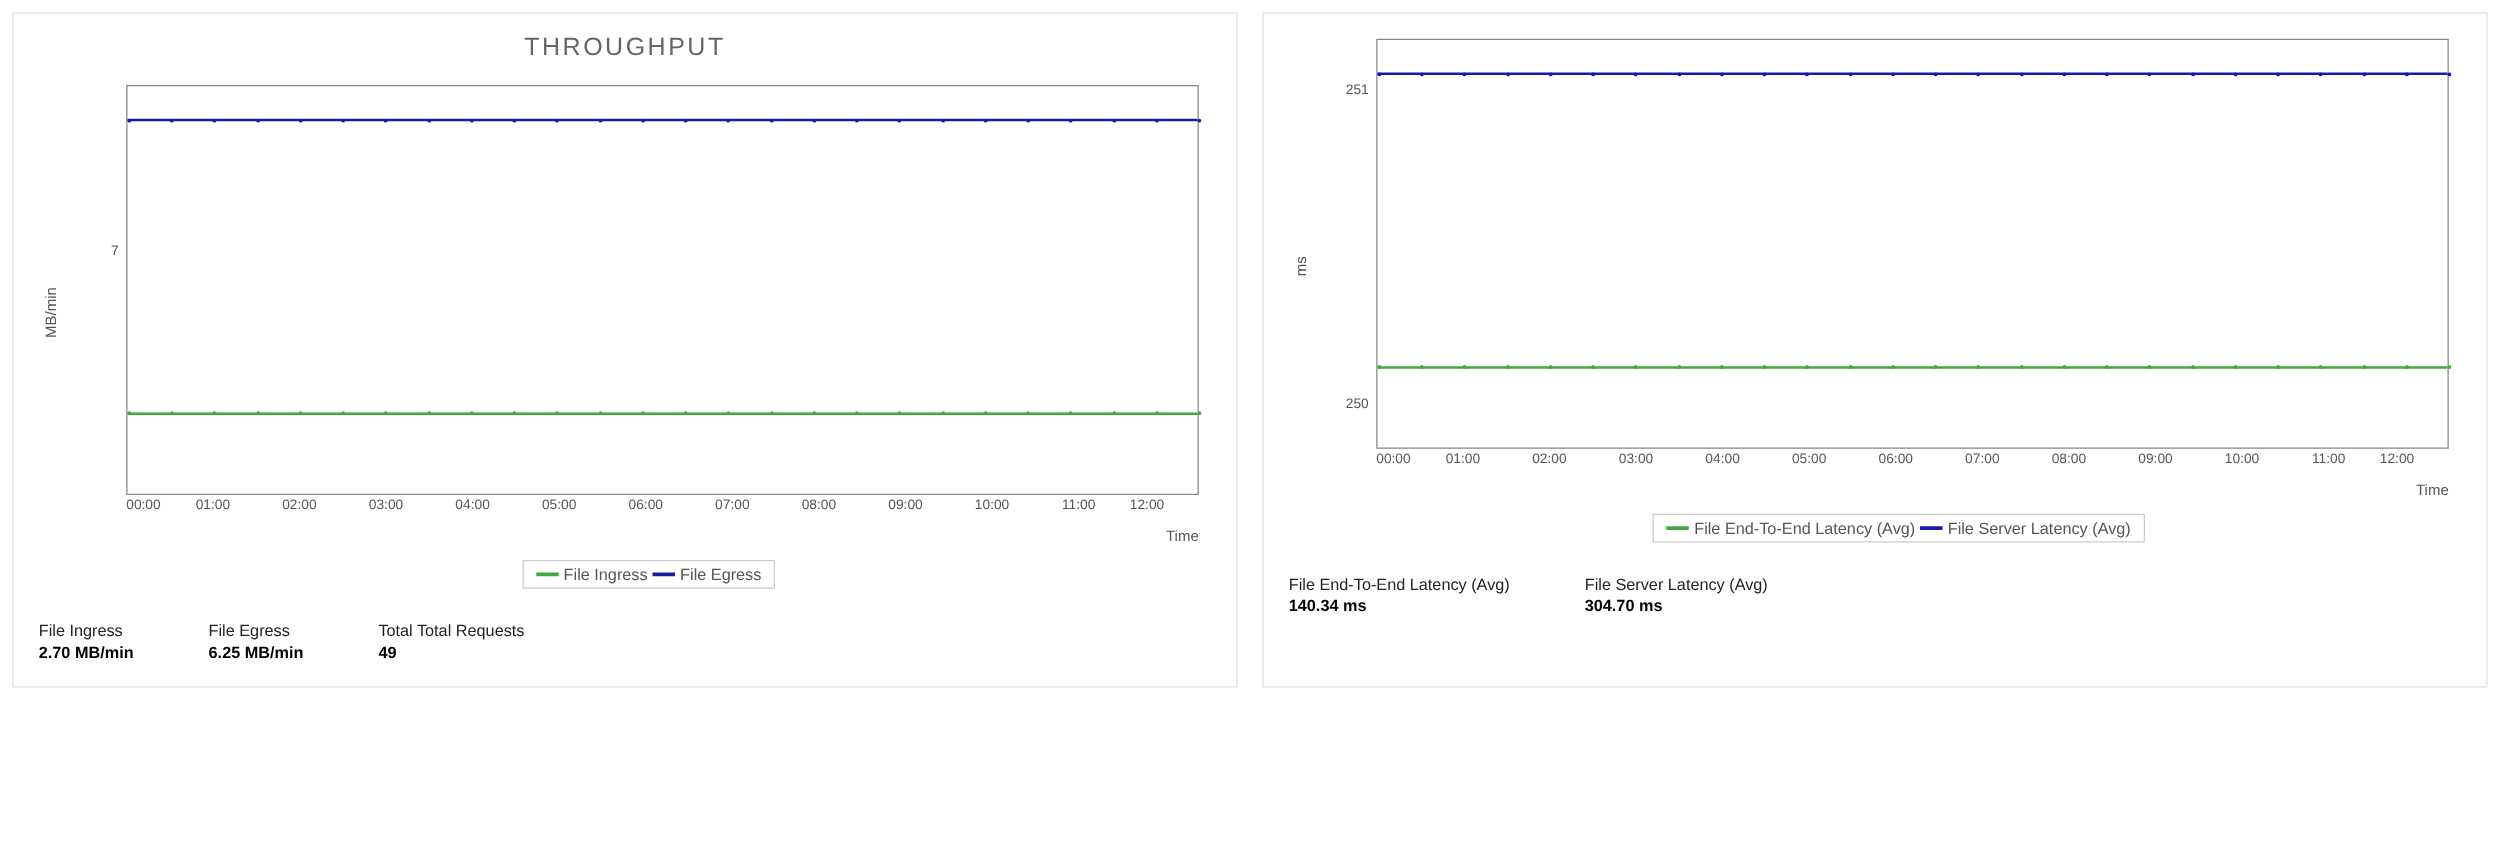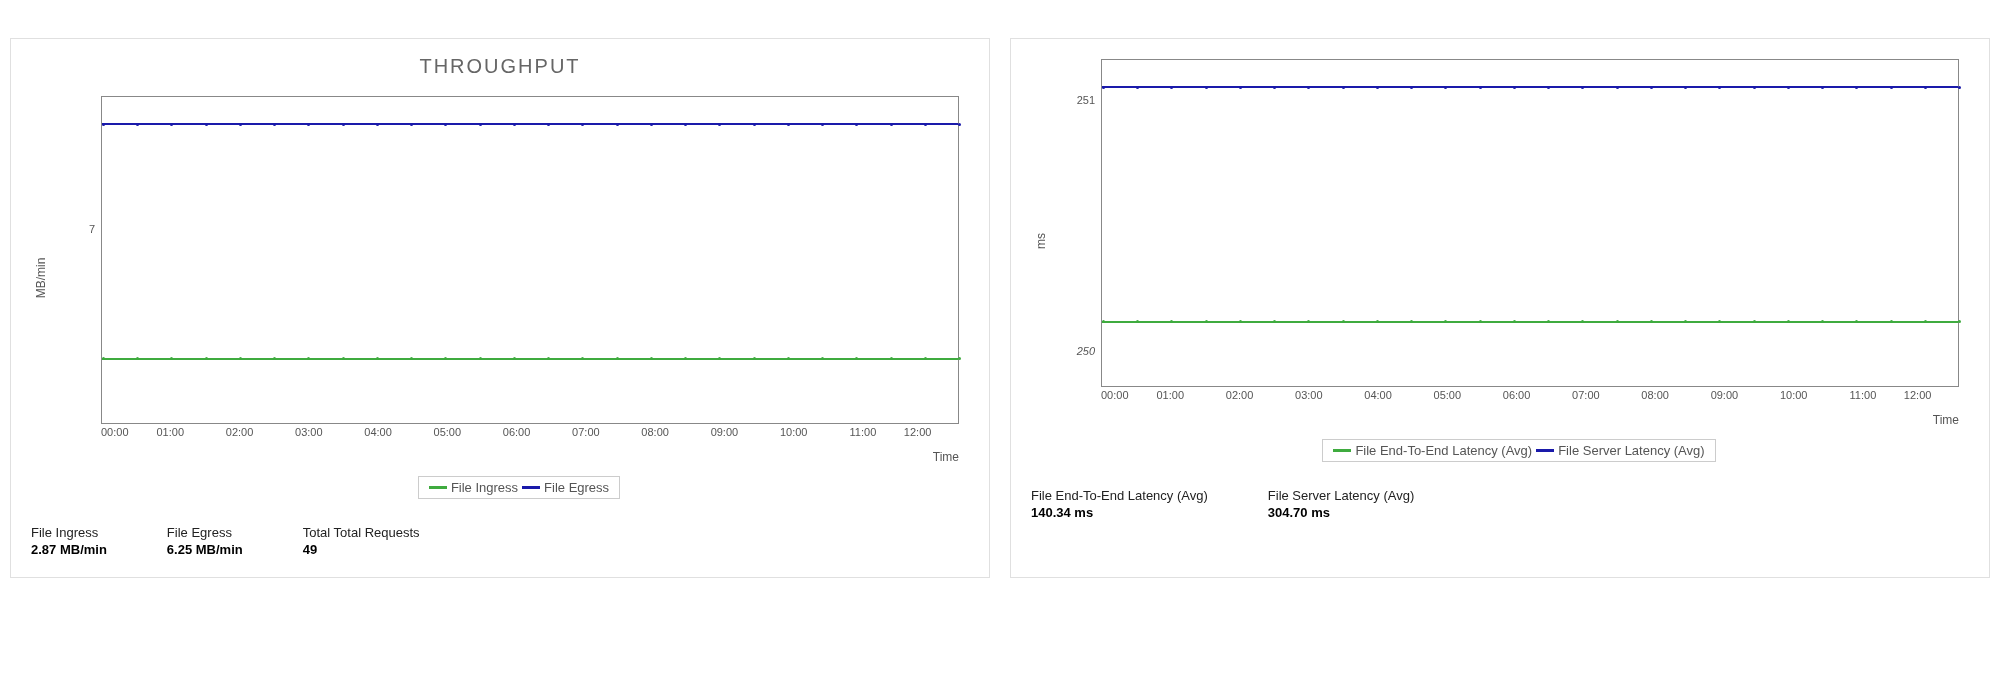--- a/index.html
+++ b/index.html
@@ -7,21 +7,20 @@
     margin: 0;
     padding: 10px;
     background: #fff;
     font-family: Verdana, Geneva, sans-serif;
     font-size: 12px;
     color: #333;
   }
   .dashboard {
     display: flex;
     gap: 20px;
-    margin-top: 28px;
   }
   .panel {
     flex: 1;
     border: 1px solid #e0e0e0;
     padding: 12px 20px 20px 20px;
     background: #fff;
   }
   .panel-title {
     text-align: center;
     font-size: 20px;
@@ -256,39 +255,39 @@
         <span class="legend-item">
           <span class="legend-swatch" style="border-color:#1a1aaa"></span>
           <span>File Egress</span>
         </span>
       </div>
     </div>
 
     <div class="stats">
       <div>
         <div class="stat-label">File Ingress</div>
-        <div class="stat-value">2.87 MB/min</div>
+        <div class="stat-value">2.70 MB/min</div>
       </div>
       <div>
         <div class="stat-label">File Egress</div>
         <div class="stat-value">6.25 MB/min</div>
       </div>
       <div>
         <div class="stat-label">Total Total Requests</div>
         <div class="stat-value">49</div>
       </div>
     </div>
   </div>
 
   <div class="panel">
 
     <div class="chart-wrap">
       <div class="y-axis-label">ms</div>
       <div class="y-tick" style="top: 13%;">251</div>
-      <div class="y-tick" style="top: 79%; font-style: italic;">250</div>
+      <div class="y-tick" style="top: 79%;">250</div>
 
       <div class="plot-area">
         <div class="series-line" style="top:8%; border-color:#1a1aaa;">
             <span class="tick" style="left: 0%; background: rgb(26, 26, 170);"></span>
             <span class="tick" style="left: 4%; background: rgb(26, 26, 170);"></span>
             <span class="tick" style="left: 8%; background: rgb(26, 26, 170);"></span>
             <span class="tick" style="left: 12%; background: rgb(26, 26, 170);"></span>
             <span class="tick" style="left: 16%; background: rgb(26, 26, 170);"></span>
             <span class="tick" style="left: 20%; background: rgb(26, 26, 170);"></span>
             <span class="tick" style="left: 24%; background: rgb(26, 26, 170);"></span>

